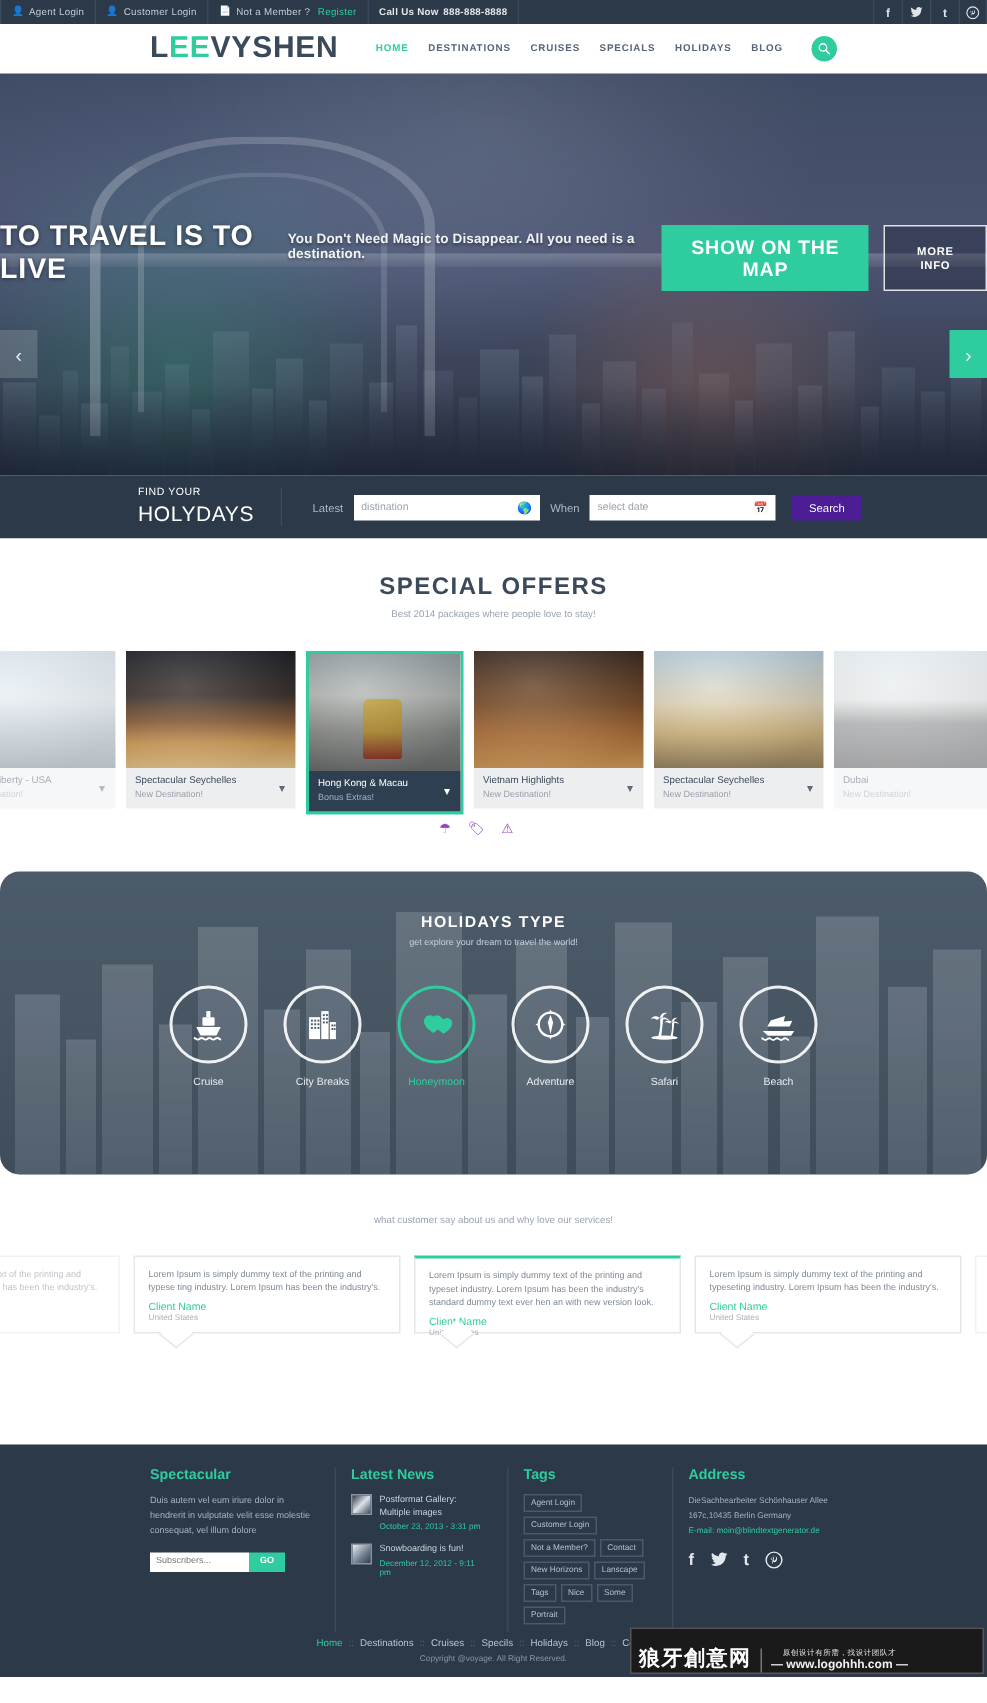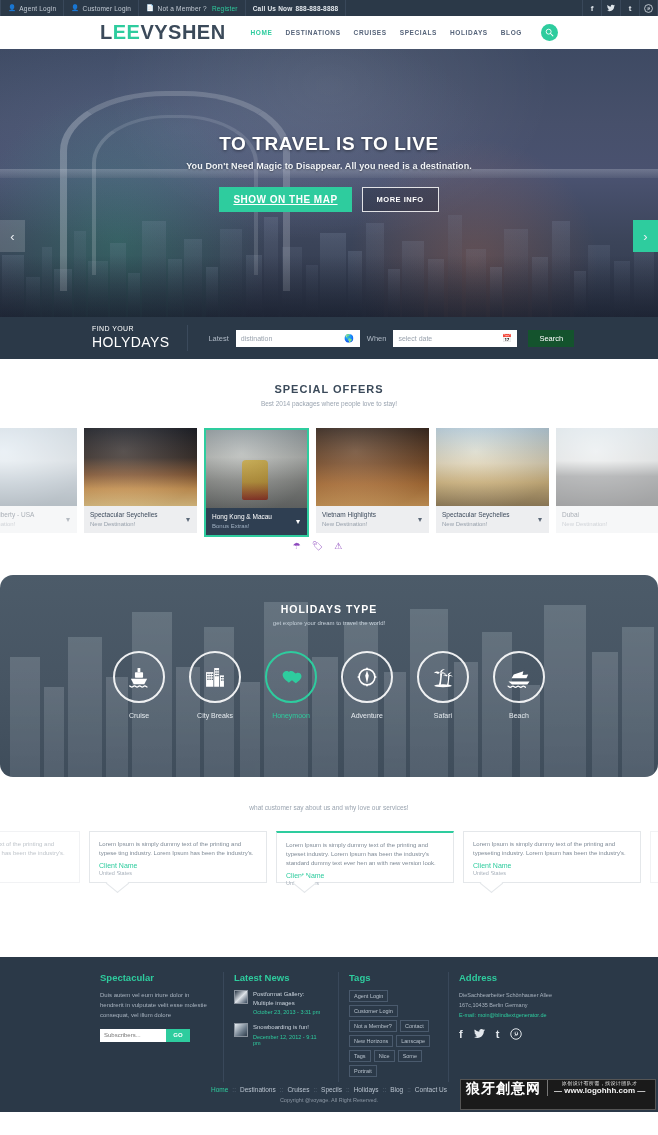--- a/index.html
+++ b/index.html
@@ -89,35 +89,35 @@
   .skyline { position:absolute; left:0; right:0; bottom:0; height:120px; }
   .skyline i {
     position:absolute; bottom:0; display:block;
     background:linear-gradient(180deg, rgba(150,165,190,.30), rgba(40,48,66,.55));
   }
   .waterglow {
     position:absolute; left:0; right:0; bottom:0; height:62px;
     background:linear-gradient(180deg, rgba(20,26,40,0) 0%, rgba(18,24,38,.55) 100%);
   }
   .hero-content {
-    position:absolute; inset:0; display:flex; flex-direction:column;
+    position:absolute; inset:0; display:flex; flex-direction:row;
     align-items:center; justify-content:center; padding-bottom:22px;
   }
   .hero h1 {
     font-size:19px; font-weight:bold; color:#ffffff; letter-spacing:.6px;
     text-shadow:0 1px 3px rgba(0,0,0,.45); margin-bottom:6px;
   }
   .hero p {
     font-size:9px; color:#f1f4f7; font-weight:bold; letter-spacing:.1px;
     text-shadow:0 1px 2px rgba(0,0,0,.4); margin-bottom:16px;
   }
   .hero-btns { display:flex; gap:10px; }
   .btn-map {
-    background:#2ecc9e; color:#fff; font-size:10px; font-weight:bold; letter-spacing:.5px;
-    padding:7px 14px; border:none;text-decoration:underline;
+    background:#2ecc9e; color:#fff; font-size:13px; font-weight:bold; letter-spacing:.5px;
+    padding:7px 14px; border:none;
   }
   .btn-info {
     background:rgba(10,16,26,.25); color:#fff; font-size:7.5px; font-weight:bold;
     letter-spacing:.5px; padding:7px 14px; border:1px solid rgba(255,255,255,.85);
   }
   .arrow {
     position:absolute; top:171px; width:25px; height:32px;
     display:flex; align-items:center; justify-content:center;
     color:#eaeef3; font-size:13px;
   }
@@ -137,27 +137,27 @@
   .find-label .b { font-weight:normal; font-size:14px; }
   .find-fields { display:flex; align-items:center; gap:7px; padding-left:20px; }
   .fld-lbl { color:#aeb8c4; font-size:7.5px; }
   .fld {
     background:#fff; width:124px; height:17px; display:flex; align-items:center;
     padding:0 5px; font-size:7px; color:#9aa3ae;
   }
   .fld .val { flex:1; }
   .fld .ic { color:#b9c0c8; font-size:8px; }
   .btn-search {
-    background:#14532d; color:#fff; font-size:7.5px; height:17px; padding:0 11px;
+    background:#4c1d95; color:#fff; font-size:7.5px; height:17px; padding:0 11px;
     display:flex; align-items:center; margin-left:4px; border:none;
   }
 
   
   .sec-white { background:#fff; padding-top:24px; }
-  .sec-title { text-align:center; font-size:11px; font-weight:bold; color:#3b4a5a; letter-spacing:1px; }
+  .sec-title { text-align:center; font-size:16px; font-weight:bold; color:#3b4a5a; letter-spacing:1px; }
   .sec-sub { text-align:center; font-size:6.5px; color:#9aa4b0; margin-top:5px; }
 
   .offers { margin-top:21px; display:flex; height:105px; align-items:flex-start; position:relative; }
   .card { width:113px; flex:0 0 113px; margin-right:7px; position:relative; }
   .card .pic { height:78px; position:relative; overflow:hidden; }
   .card .info {
     height:27px; background:#edeef0; padding:4px 6px; position:relative;
     display:flex; flex-direction:column; justify-content:center;
   }
   .card .t { font-size:6.5px; color:#3d4b5c; line-height:1.35; }
@@ -268,22 +268,22 @@
   .fsocial { display:flex; gap:11px; margin-top:7px; color:#e3e8ed; font-size:11px; font-weight:bold; }
 
   
   .bottom { background:#2b3948; height:30px; border-top:1px solid #36455700; text-align:center; padding-top:3px; position:relative; }
   .bnav { font-size:6.5px; color:#b9c3ce; }
   .bnav a { color:#b9c3ce; text-decoration:none; margin:0 2px; }
   .bnav a.active { color:#2ecc9e; }
   .bnav .sep { color:#5b6a7b; margin:0 2px; }
   .copy { font-size:5.5px; color:#8b96a3; margin-top:4px; }
   .watermark {
-    position:absolute; right:2px; bottom:2px; width:196px; height:31px;
-    background:#1a1a1a; border:1px solid #555; display:flex; align-items:flex-start;
+    position:absolute; right:2px; bottom:2px; width:236px; height:31px;
+    background:#1a1a1a; border:1px solid #555; display:flex; align-items:flex-end;
     padding:0 5px; gap:6px;
   }
   .wm-cn { color:#fff; font-size:14px; font-weight:bold; letter-spacing:1px; font-family:"DejaVu Sans", sans-serif; }
   .wm-r { border-left:1px solid #777; padding-left:6px; line-height:1.25; }
   .wm-r .l1 { color:#e8e8e8; font-size:5px; letter-spacing:.4px; }
   .wm-r .l2 { color:#f2f2f2; font-size:8px; font-weight:bold; }
 </style>
 </head>
 <body>
 

